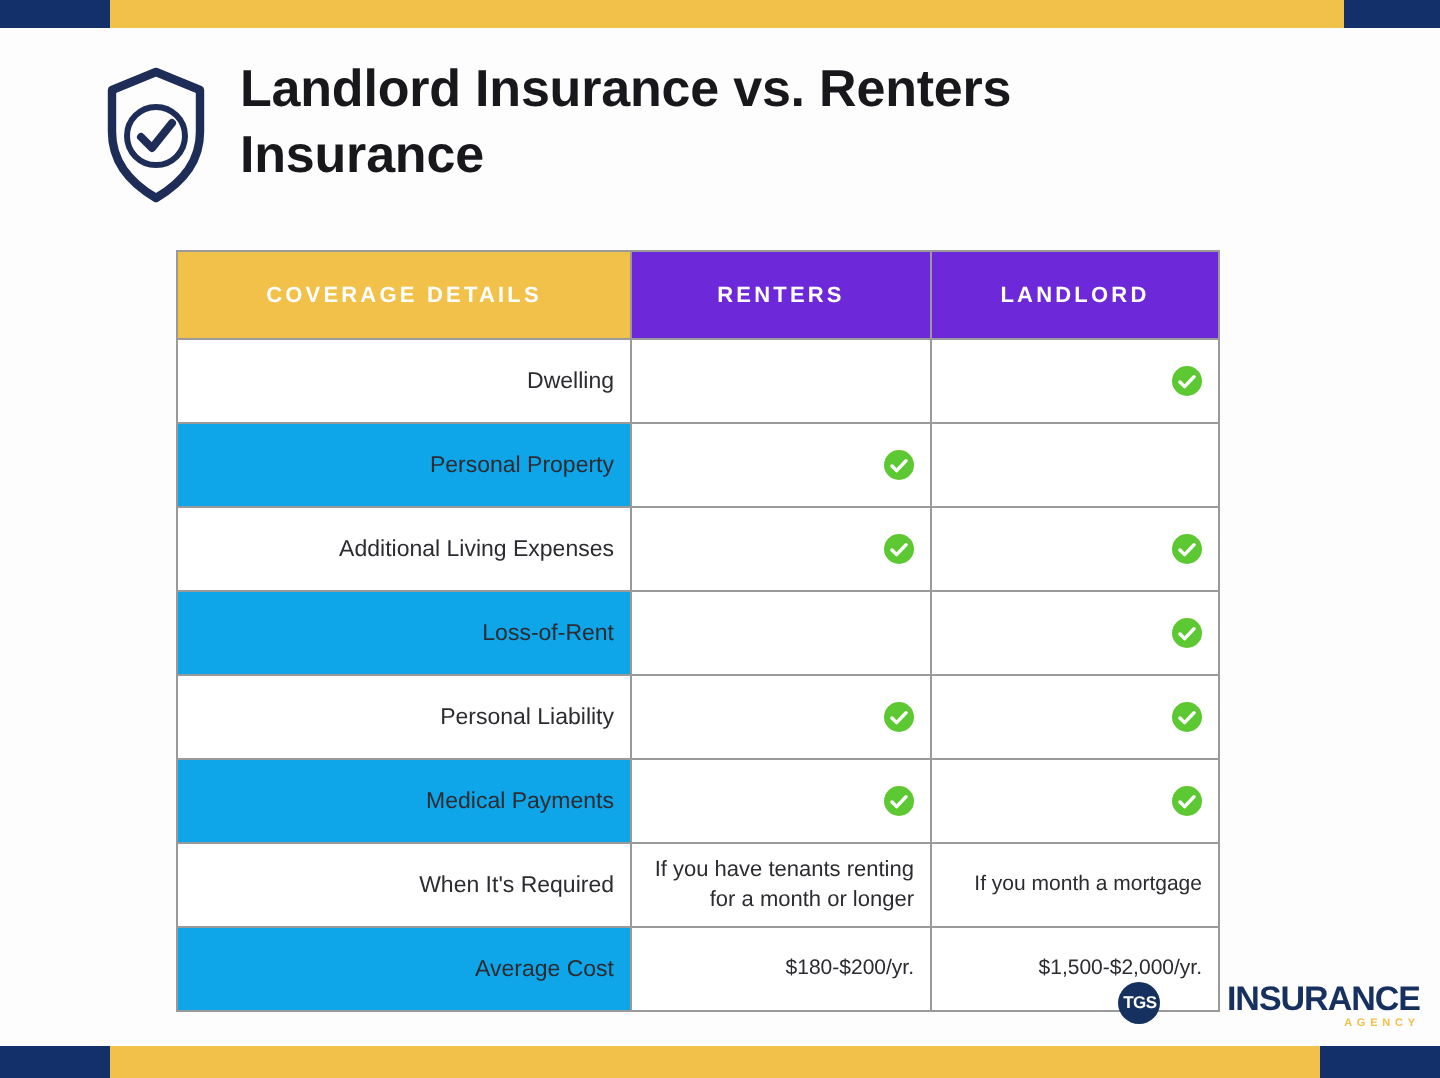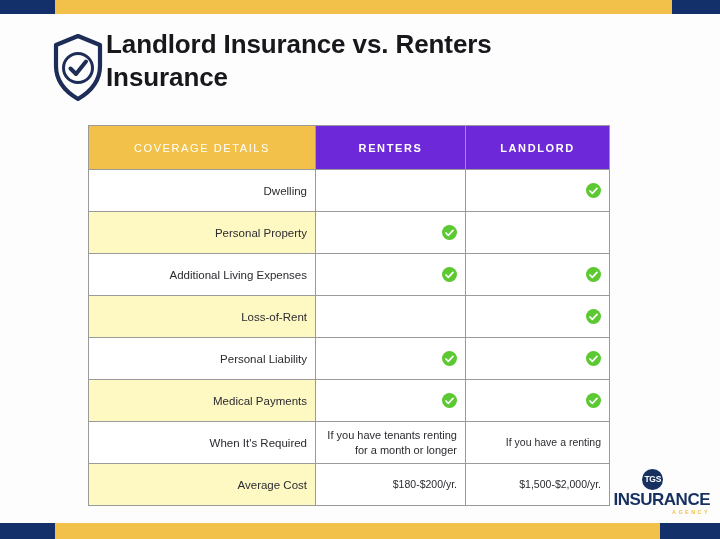--- a/index.html
+++ b/index.html
@@ -16,68 +16,68 @@
   .bar.top{top:0;}
   .bar.bottom{bottom:0;height:16px;}
   .bar .seg-navy-l{width:55px;background:#13306b;}
   .bar .seg-yellow{flex:1;background:#f2c14a;}
   .bar .seg-navy-r{width:48px;background:#13306b;}
   .bar.bottom .seg-navy-l{width:55px;}
   .bar.bottom .seg-yellow{flex:1;}
   .bar.bottom .seg-navy-r{width:60px;}
 
   
-  .header{position:absolute;left:50px;top:28px;display:flex;align-items:flex-start;width:600px;}
+  .header{position:absolute;left:50px;top:28px;display:flex;align-items:flex-start;gap:14px;width:600px;}
   .shield{width:56px;height:72px;flex:0 0 56px;margin-top:4px;}
   .title{
     font-size:26px;line-height:1.28;font-weight:bold;color:#17171c;
     letter-spacing:-0.1px;max-width:500px;
   }
 
   
   .table{
     position:absolute;left:88px;top:125px;width:521px;
     border-collapse:collapse;border:1px solid #9a9a9a;
     table-layout:fixed;
   }
   .table td,.table th{border:1px solid #9a9a9a;padding:0;}
   .table col.c1{width:227px;}
   .table col.c2{width:150px;}
   .table col.c3{width:144px;}
 
   thead th{height:43px;vertical-align:middle;text-align:center;}
   th.h-coverage{
-    background:#f2c14a;color:#ffffff;font-size:11px;font-weight:normal;
+    background:#f2c14a;color:#ffffff;font-size:11px;font-weight:bold;
     letter-spacing:1.6px;text-transform:uppercase;
   }
   th.h-col{
     background:#6d28d9;color:#ffffff;font-size:11px;font-weight:bold;
     letter-spacing:1.6px;text-transform:uppercase;
   }
 
   tbody td{height:41px;vertical-align:middle;text-align:right;background:#ffffff;}
   td.label{
     font-size:11.5px;color:#2b2b30;font-weight:normal;padding:0 8px;
   }
-  tr.striped td.label{background:#fef9c3;}
+  tr.striped td.label{background:#0ea5e9;}
 
   td.val{font-size:10.5px;color:#2b2b30;padding:0 8px;line-height:1.35;}
   td.val.small{font-size:11px;}
 
   .check{
     display:inline-block;width:15px;height:15px;border-radius:50%;
     background:#5cc832;position:relative;vertical-align:middle;
   }
   .check svg{position:absolute;left:3px;top:3.5px;}
   .blank{display:inline-block;width:0;height:0;}
 
   
   .logo{
     position:absolute;right:10px;bottom:24px;
-    display:flex;align-items:center;gap:1px;flex-direction:column;
+    display:flex;gap:15px;
   }
   .logo-badge{
     width:21px;height:21px;border-radius:50%;background:#16305f;
     color:#ffffff;font-size:8.5px;font-weight:bold;letter-spacing:-0.3px;
     display:flex;align-items:center;justify-content:center;
     position:relative;z-index:2;
   }
   .logo-wordmark{display:flex;flex-direction:column;line-height:1;margin-left:-2px;}
   .logo-main{
     font-size:17px;font-weight:bold;color:#16305f;letter-spacing:-0.5px;margin-left:20px;
@@ -167,21 +167,21 @@
           <td class="val"><span class="check"><svg width="9" height="8" viewBox="0 0 9 8" aria-hidden="true">
                 <path d="M1 4 L3.3 6.3 L8 1.4" fill="none" stroke="#ffffff" stroke-width="1.7" stroke-linecap="round" stroke-linejoin="round"></path>
               </svg></span></td>
           <td class="val"><span class="check"><svg width="9" height="8" viewBox="0 0 9 8" aria-hidden="true">
                 <path d="M1 4 L3.3 6.3 L8 1.4" fill="none" stroke="#ffffff" stroke-width="1.7" stroke-linecap="round" stroke-linejoin="round"></path>
               </svg></span></td>
         </tr>
         <tr>
           <td class="label">When It's Required</td>
           <td class="val small">If you have tenants renting for a month or longer</td>
-          <td class="val">If you have a renting</td>
+          <td class="val">If you month a mortgage</td>
         </tr>
         <tr class="striped">
           <td class="label">Average Cost</td>
           <td class="val">$180-$200/yr.</td>
           <td class="val">$1,500-$2,000/yr.</td>
         </tr>
       </tbody>
   </table>
 
   <div class="bar bottom">

